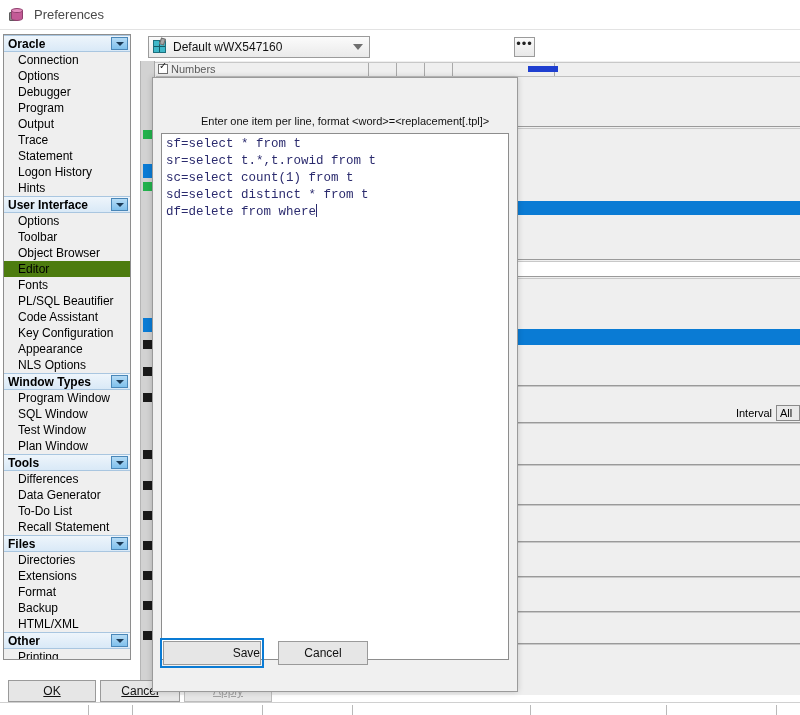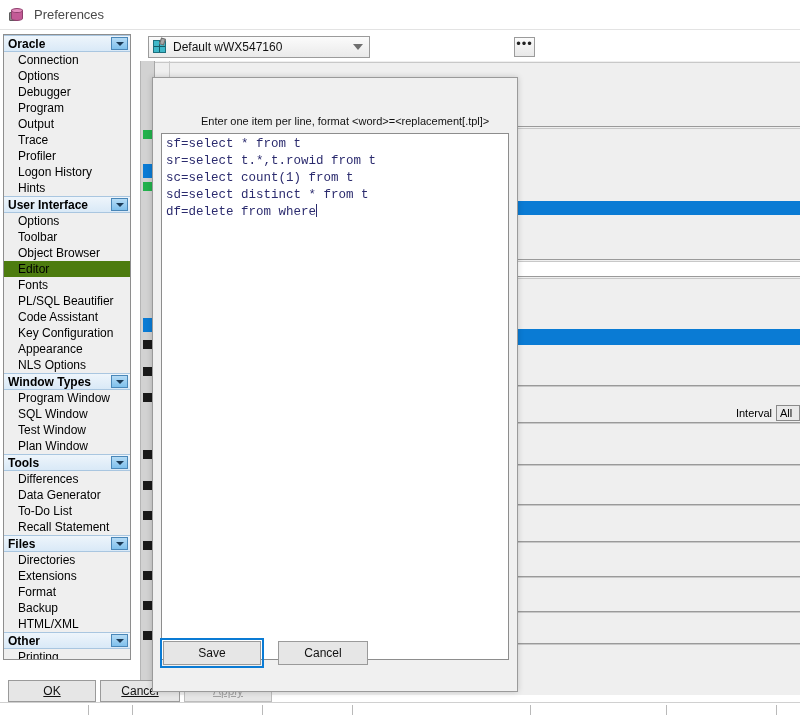--- a/index.html
+++ b/index.html
@@ -244,21 +244,21 @@
     vertical-align: -2px; animation: blink 1.05s steps(1) infinite;
   }
   @keyframes blink { 50% { opacity: 0; } }
   .dlg-footer {
     position: absolute; left: 0; right: 0; bottom: 0; height: 60px;
   }
   .btn-save {
     position: absolute; left: 10px; top: 10px; width: 98px; height: 24px;
     background: #e6e6e6; border: 1px solid #9a9a9a;
     outline: 2px solid #0a7bd4; outline-offset: 1px;
-    font-size: 12px; line-height: 22px; text-align: center; color: #111;
+    font-size: 12px; line-height: 22px; text-align: right; color: #111;
   }
   .btn-cancel {
     position: absolute; left: 125px; top: 10px; width: 90px; height: 24px;
     background: #e6e6e6; border: 1px solid #9a9a9a;
     font-size: 12px; line-height: 22px; text-align: center; color: #111;
   }
 
   
   .status-strip {
     position: absolute; left: 0; bottom: 0; width: 800px; height: 13px;
@@ -320,20 +320,29 @@
     <div class="marker black" style="top:333px;"></div>
     <div class="marker black" style="top:390px;"></div>
     <div class="marker black" style="top:421px;"></div>
     <div class="marker black" style="top:451px;"></div>
     <div class="marker black" style="top:481px;"></div>
     <div class="marker black" style="top:511px;"></div>
     <div class="marker black" style="top:541px;"></div>
     <div class="marker black" style="top:571px;"></div>
   </div>
 
+  <div class="numbers-row">
+    <span class="cb"></span><span>Numbers</span>
+    <span class="tick" style="left:212px;"></span>
+    <span class="tick" style="left:240px;"></span>
+    <span class="tick" style="left:268px;"></span>
+    <span class="tick" style="left:296px;"></span>
+    <span class="tick" style="left:398px;"></span>
+    <span class="blue-chip" style="left:372px;"></span>
+  </div>
 
   <div class="interval-wrap">
     <span class="interval-label">Interval</span>
     <span class="interval-box">All</span>
   </div>
 </div>
 
 <div id="prefs">
 
   <div class="prefs-titlebar">
@@ -363,21 +372,21 @@
         <span class="arrow-btn">
           <i></i>
         </span>
       </div>
       <div class="tree-item">Connection</div>
       <div class="tree-item">Options</div>
       <div class="tree-item">Debugger</div>
       <div class="tree-item">Program</div>
       <div class="tree-item">Output</div>
       <div class="tree-item">Trace</div>
-      <div class="tree-item">Profiler</div>
+      <div class="tree-item">Statement</div>
       <div class="tree-item">Logon History</div>
       <div class="tree-item">Hints</div>
       <div class="group-hdr">
         <span>User Interface</span>
         <span class="arrow-btn">
           <i></i>
         </span>
       </div>
       <div class="tree-item">Options</div>
       <div class="tree-item">Toolbar</div>

